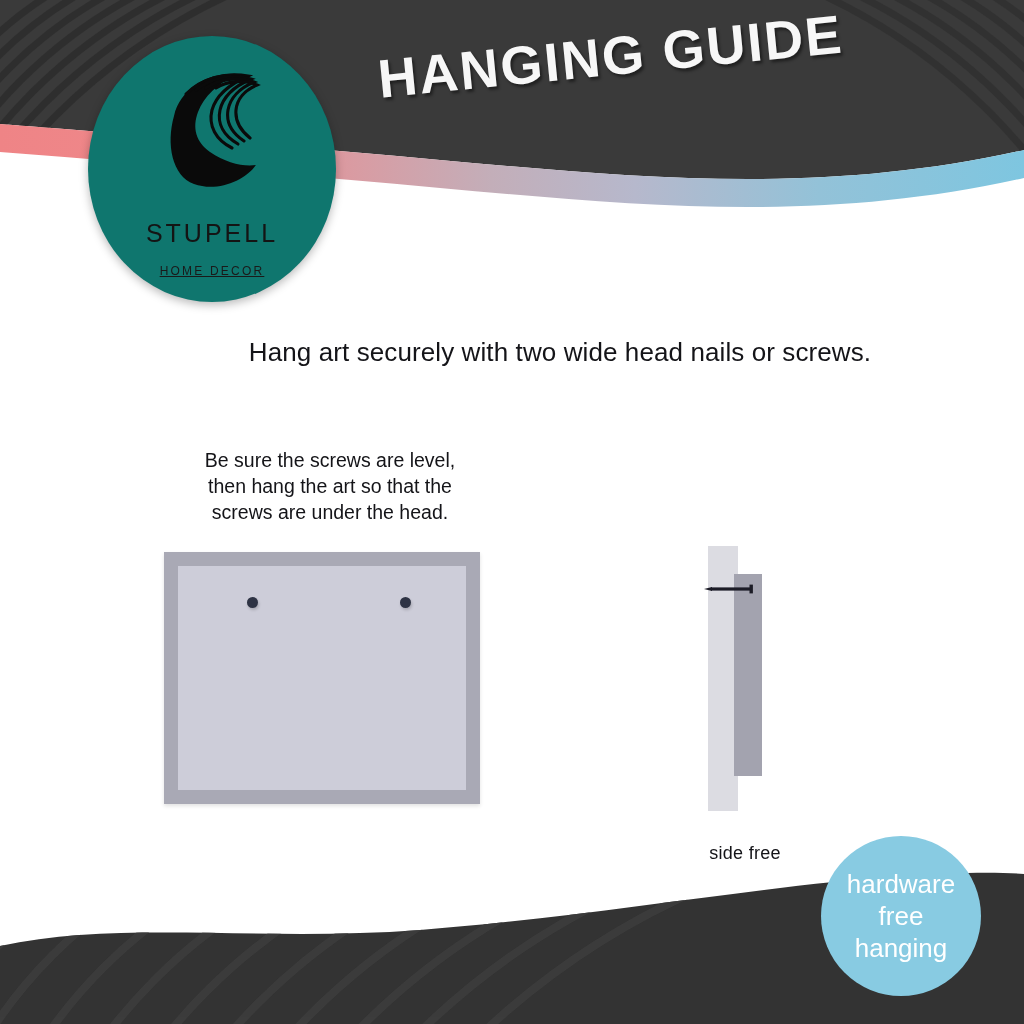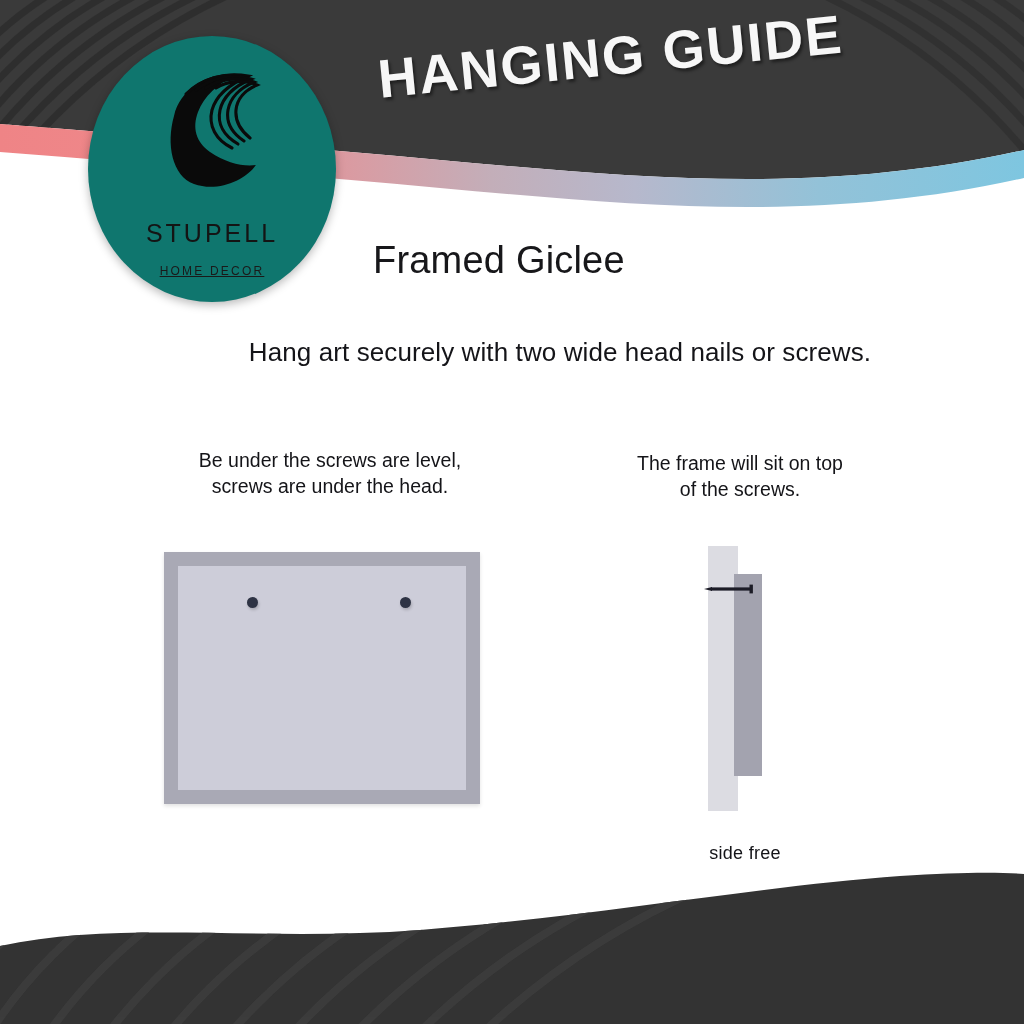--- a/index.html
+++ b/index.html
@@ -189,33 +189,29 @@
         <path d="M44,24 C58,12 80,8 99,13 C83,20 71,31 68,44 C65,58 72,70 86,78"></path>
         <path d="M54,22 C67,13 86,10 102,16 C88,22 78,32 76,44 C74,56 80,67 92,75"></path>
         <path d="M64,22 C75,15 92,13 105,19 C93,24 85,33 84,44 C83,55 88,64 98,72"></path>
       </g>
     </svg>
     <div class="logo-name">STUPELL</div>
     <div class="logo-sub">HOME DECOR</div>
   </div>
 
   <div class="title">HANGING GUIDE</div>
-  <div class="subtitle">Framed Giclee</div>
 
   <div class="lead">Hang art securely with two wide head nails or screws.</div>
 
   <div class="cap cap-left">
-    <div>Be under the screws are level,</div>
+    <div>Be sure the screws are level,</div>
+    <div>then hang the art so that the</div>
     <div>screws are under the head.</div>
   </div>
 
-  <div class="cap cap-right">
-    <div>The frame will sit on top</div>
-    <div>of the screws.</div>
-  </div>
 
   <div class="front-view">
     <div class="front-inner">
       <span class="screw-dot screw-a"></span>
       <span class="screw-dot screw-b"></span>
     </div>
   </div>
 
   <div class="side-view">
     <div class="side-art"></div>
@@ -249,14 +245,19 @@
           <path d="M80,610 A 610 610 0 0 1 690,0"></path>
           <path d="M120,650 A 650 650 0 0 1 770,0"></path>
           <path d="M160,690 A 690 690 0 0 1 850,0"></path>
           <path d="M200,730 A 730 730 0 0 1 930,0"></path>
           <path d="M240,770 A 770 770 0 0 1 1010,0"></path>
         </g>
       </g>
     </svg>
   </div>
 
+  <div class="blue-badge">
+    <div>hardware</div>
+    <div>free</div>
+    <div>hanging</div>
+  </div>
 
 </div>
 
 </body></html>

